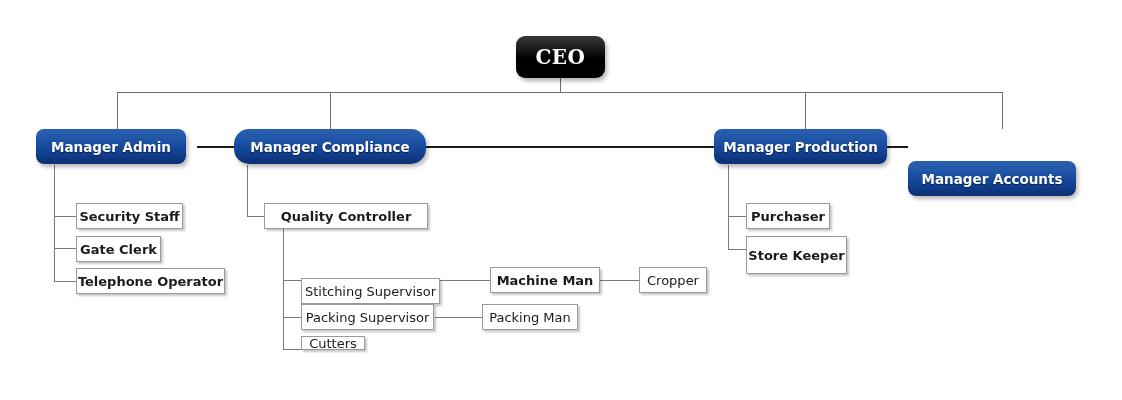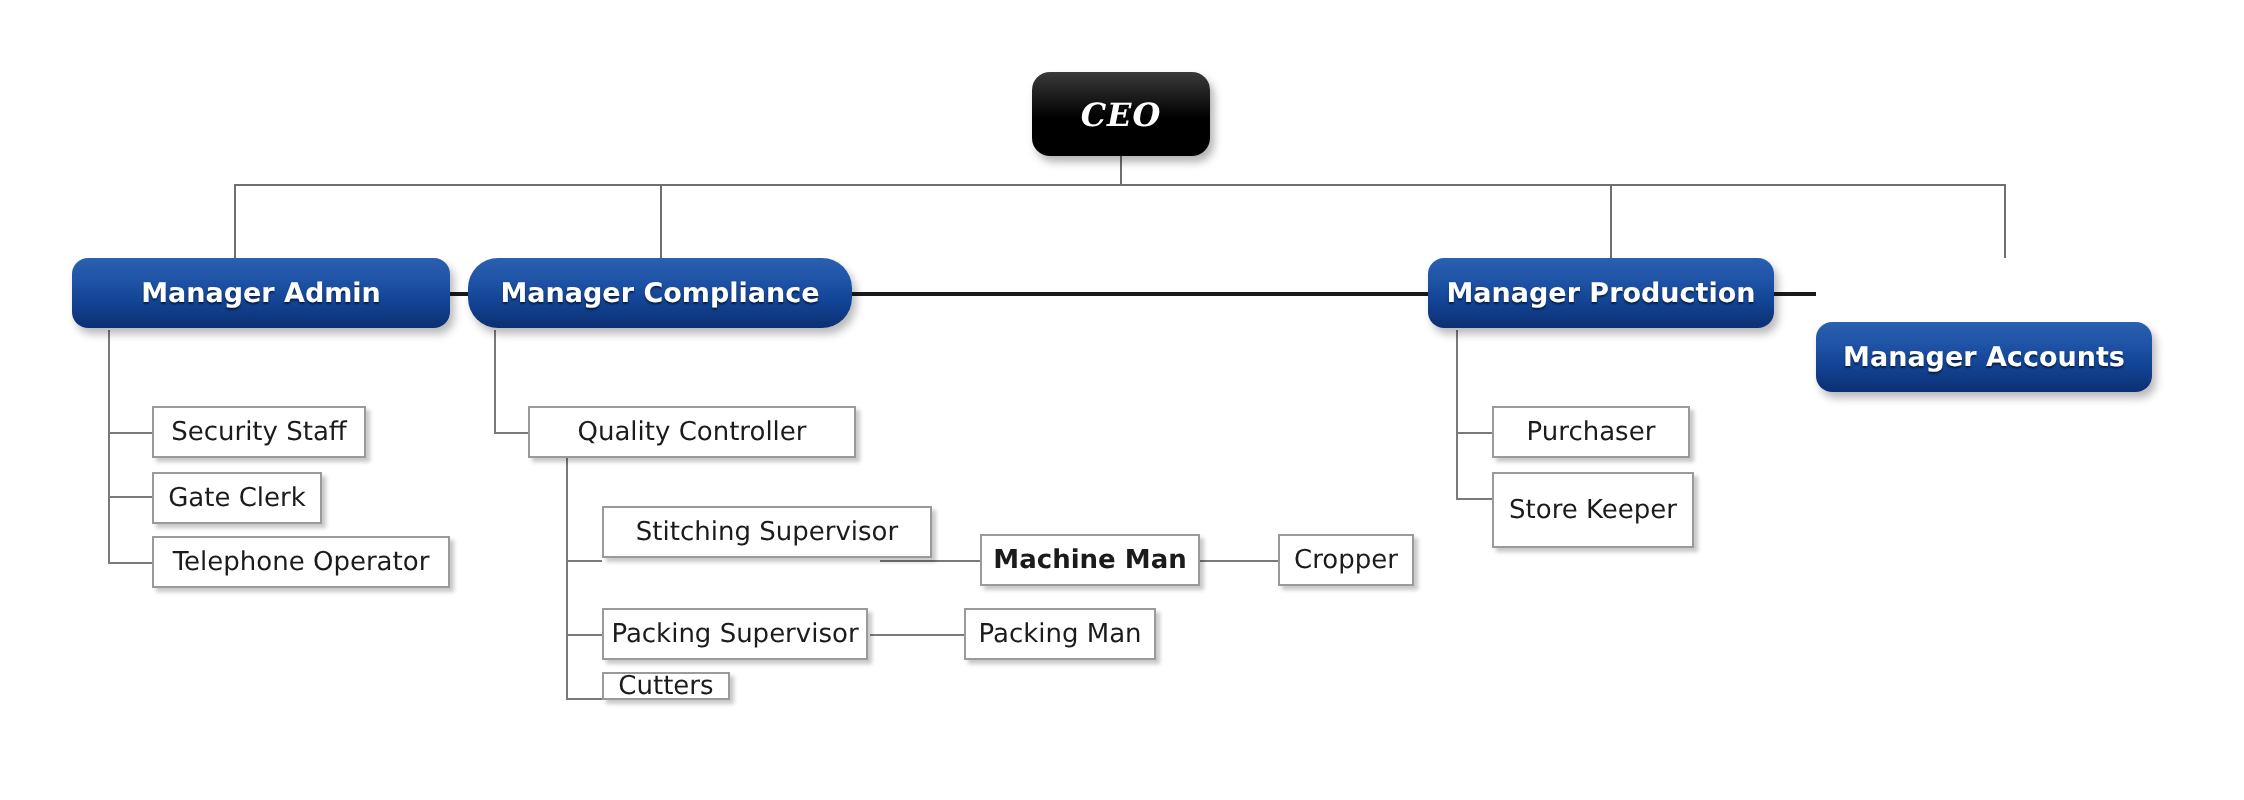--- a/index.html
+++ b/index.html
@@ -34,24 +34,23 @@
     display: flex;
     align-items: center;
     justify-content: center;
     border-radius: 9px;
     background: linear-gradient(to bottom,
                 #3a3a3a 0%, #1d1d1d 28%, #000000 55%, #000000 100%);
     box-shadow: 2px 3px 4px rgba(0,0,0,0.30);
     color: #ffffff;
     font-family: "DejaVu Serif", "Liberation Serif", serif;
     font-weight: bold;
-    font-size: 16px;
+    font-size: 20px;
     letter-spacing: 0.5px;
     text-shadow: 0 1px 1px rgba(0,0,0,0.8);
-    font-style: italic;
   }
 
   
   .node-mgr {
     position: absolute;
     display: flex;
     align-items: center;
     justify-content: center;
     border-radius: 8px;
     background: linear-gradient(to bottom,
@@ -71,21 +70,21 @@
     align-items: center;
     justify-content: center;
     background: #ffffff;
     border: 1px solid #9a9a9a;
     box-shadow: 2px 2px 2px rgba(0,0,0,0.22);
     color: #1b1b1b;
     font-size: 13px;
     white-space: nowrap;
     box-sizing: border-box;
   }
-  .node-leaf.bold { font-weight: normal; }
+  .node-leaf.bold { font-weight: bold; }
 </style>
 </head>
 <body>
 
 <div id="chart-root">
 
   <div class="conn v" style="left:560px; top:78px;  height:14px;"></div>
   <div class="conn h" style="left:117px; top:92px;  width:885px;"></div>
   <div class="conn v" style="left:117px; top:92px;  height:37px;"></div>
   <div class="conn v" style="left:330px; top:92px;  height:37px;"></div>
@@ -112,45 +111,45 @@
   <div class="conn h thin" style="left:440px; top:280px; width:50px;"></div>
   <div class="conn h thin" style="left:589px; top:280px; width:50px;"></div>
   <div class="conn h thin" style="left:435px; top:317px; width:47px;"></div>
 
   <div class="conn v thin" style="left:728px; top:165px; height:85px;"></div>
   <div class="conn h thin" style="left:728px; top:216px; width:18px;"></div>
   <div class="conn h thin" style="left:728px; top:249px; width:18px;"></div>
 
   <div class="node-ceo" style="left:516px; top:36px; width:89px; height:42px;">CEO</div>
 
-  <div class="node-mgr" style="left:36px; top:129px; width:189px; height:35px;">Manager Admin</div>
+  <div class="node-mgr" style="left:36px; top:129px; width:150px; height:35px;">Manager Admin</div>
 
   <div class="node-mgr" style="left:234px; top:129px; width:192px; height:35px;border-radius:15px;">Manager Compliance</div>
 
   <div class="node-mgr" style="left:714px; top:129px; width:173px; height:35px;">Manager Production</div>
 
   <div class="node-mgr" style="left:908px; top:129px; width:168px; height:35px;margin-top:32px;">Manager Accounts</div>
 
   <div class="node-leaf bold" style="left:76px; top:203px; width:107px; height:26px;">Security Staff</div>
 
   <div class="node-leaf bold" style="left:76px; top:236px; width:85px; height:26px;">Gate Clerk</div>
 
   <div class="node-leaf bold" style="left:76px; top:268px; width:149px; height:26px;">Telephone Operator</div>
 
   <div class="node-leaf bold" style="left:264px; top:203px; width:164px; height:26px;">Quality Controller</div>
 
-  <div class="node-leaf" style="left:301px; top:253px; width:165px; height:26px;">Stitching Supervisor</div>
+  <div class="node-leaf" style="left:301px; top:278px; width:139px; height:26px;">Stitching Supervisor</div>
 
   <div class="node-leaf" style="left:301px; top:304px; width:133px; height:26px;">Packing Supervisor</div>
 
   <div class="node-leaf" style="left:301px; top:336px; width:64px; height:14px;">Cutters</div>
 
   <div class="node-leaf" style="left:490px; top:267px; width:110px; height:26px;font-weight:bold;">Machine Man</div>
 
   <div class="node-leaf" style="left:639px; top:267px; width:68px; height:26px;">Cropper</div>
 
   <div class="node-leaf" style="left:482px; top:304px; width:96px; height:26px;">Packing Man</div>
 
-  <div class="node-leaf bold" style="left:746px; top:203px; width:99px; height:26px;">Purchaser</div>
+  <div class="node-leaf bold" style="left:746px; top:203px; width:84px; height:26px;">Purchaser</div>
 
   <div class="node-leaf bold" style="left:746px; top:236px; width:101px; height:38px;">Store Keeper</div>
 
 </div>
 
 </body></html>

